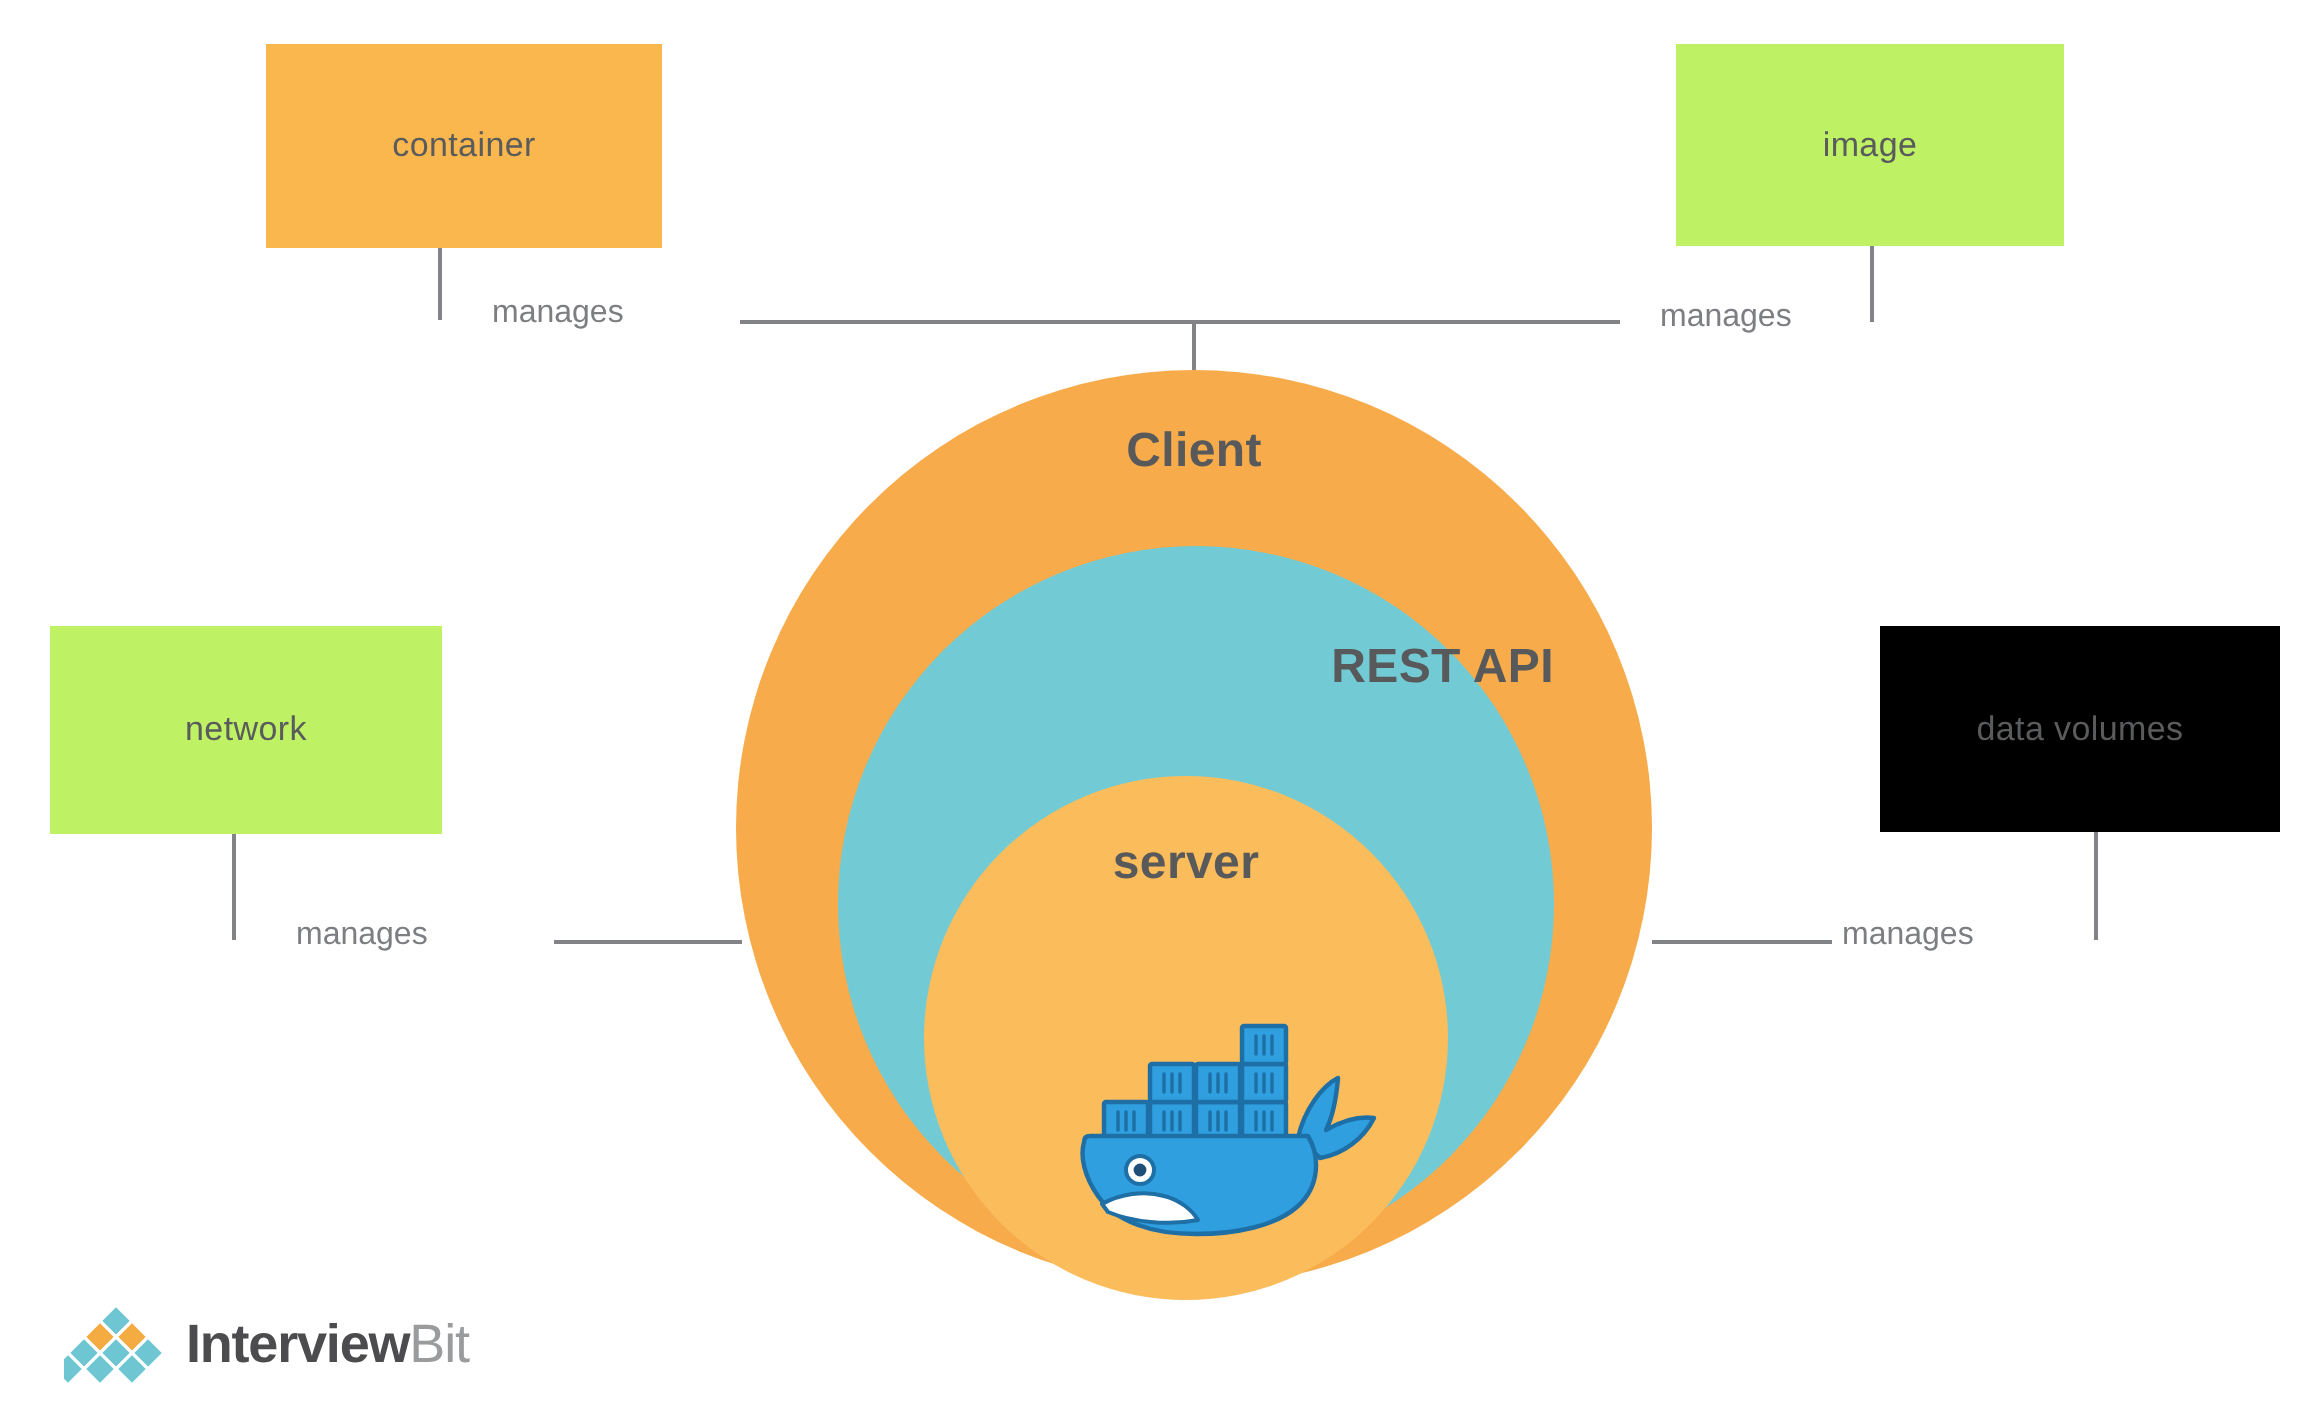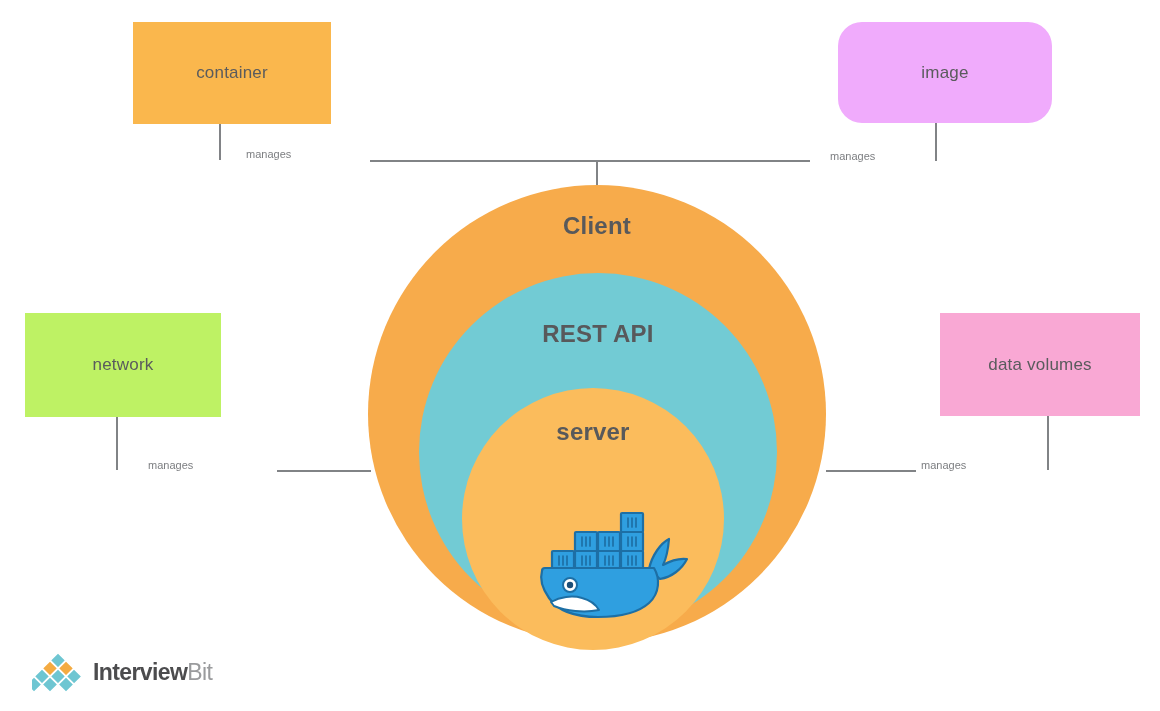--- a/index.html
+++ b/index.html
@@ -28,23 +28,23 @@
   }
   .node-box .node-label {
     font-size: 17px;
     color: #5a5b5d;
     font-weight: 400;
     letter-spacing: 0.2px;
     white-space: nowrap;
   }
 
   #box-container { left: 133px; top: 22px;  width: 198px; height: 102px; background: #fab74d; align-items: center; }
-  #box-image     { left: 838px; top: 22px;  width: 214px; height: 101px; background: #f0abfc; border-radius: 24px; }
+  #box-image     { left: 838px; top: 22px;  width: 194px; height: 101px; background: #bef264; }
   #box-network   { left: 25px;  top: 313px; width: 196px; height: 104px; background: #bef264; }
-  #box-volumes   { left: 940px; top: 313px; width: 200px; height: 103px; background: #f9a8d4; }
+  #box-volumes   { left: 940px; top: 313px; width: 200px; height: 103px; background: #000000; }
 
   
   .line-v {
     position: absolute;
     width: 2px;
     background: #818386;
   }
   .line-h {
     position: absolute;
     height: 2px;
@@ -58,21 +58,21 @@
 
   #rail-top       { left: 370px; top: 160px; width: 440px; }
   #drop-top       { left: 596px; top: 160px; height: 28px; }
 
   #rail-left      { left: 277px; top: 470px; width: 94px; }
   #rail-right     { left: 826px; top: 470px; width: 90px; }
 
   
   .manages {
     position: absolute;
-    font-size: 11px;
+    font-size: 16px;
     color: #7c7e81;
     font-weight: 400;
     white-space: nowrap;
   }
   #manages-container { left: 246px; top: 148px; }
   #manages-image     { left: 830px; top: 150px; }
   #manages-network   { left: 148px; top: 459px; }
   #manages-volumes   { left: 921px; top: 459px; }
 
   
@@ -100,21 +100,21 @@
     position: absolute;
     width: 100%;
     text-align: center;
     color: #58595b;
     font-weight: bold;
     font-size: 24px;
     line-height: 25px;
     letter-spacing: 0.2px;
   }
   #label-client { top: 28px; }
-  #label-rest   { top: 48px; }
+  #label-rest   { top: 48px; text-align: right; }
   #label-server { top: 31px; }
 
   
   #whale {
     position: absolute;
     left: 536px;
     top: 503px;
     width: 160px;
     height: 120px;
   }
@@ -124,21 +124,21 @@
     position: absolute;
     left: 32px;
     top: 650px;
     width: 215px;
     height: 44px;
     display: flex;
     align-items: center;
   }
   #logo-mark { width: 52px; height: 40px; flex: 0 0 auto; }
   #logo-text {
-    font-size: 23px;
+    font-size: 27px;
     font-weight: bold;
     letter-spacing: -0.6px;
     margin-left: 9px;
     white-space: nowrap;
   }
   #logo-text .lt-dark { color: #4c4c4e; }
   #logo-text .lt-light { color: #9a9b9d; font-weight: 400; }
 </style>
 </head>
 <body>

